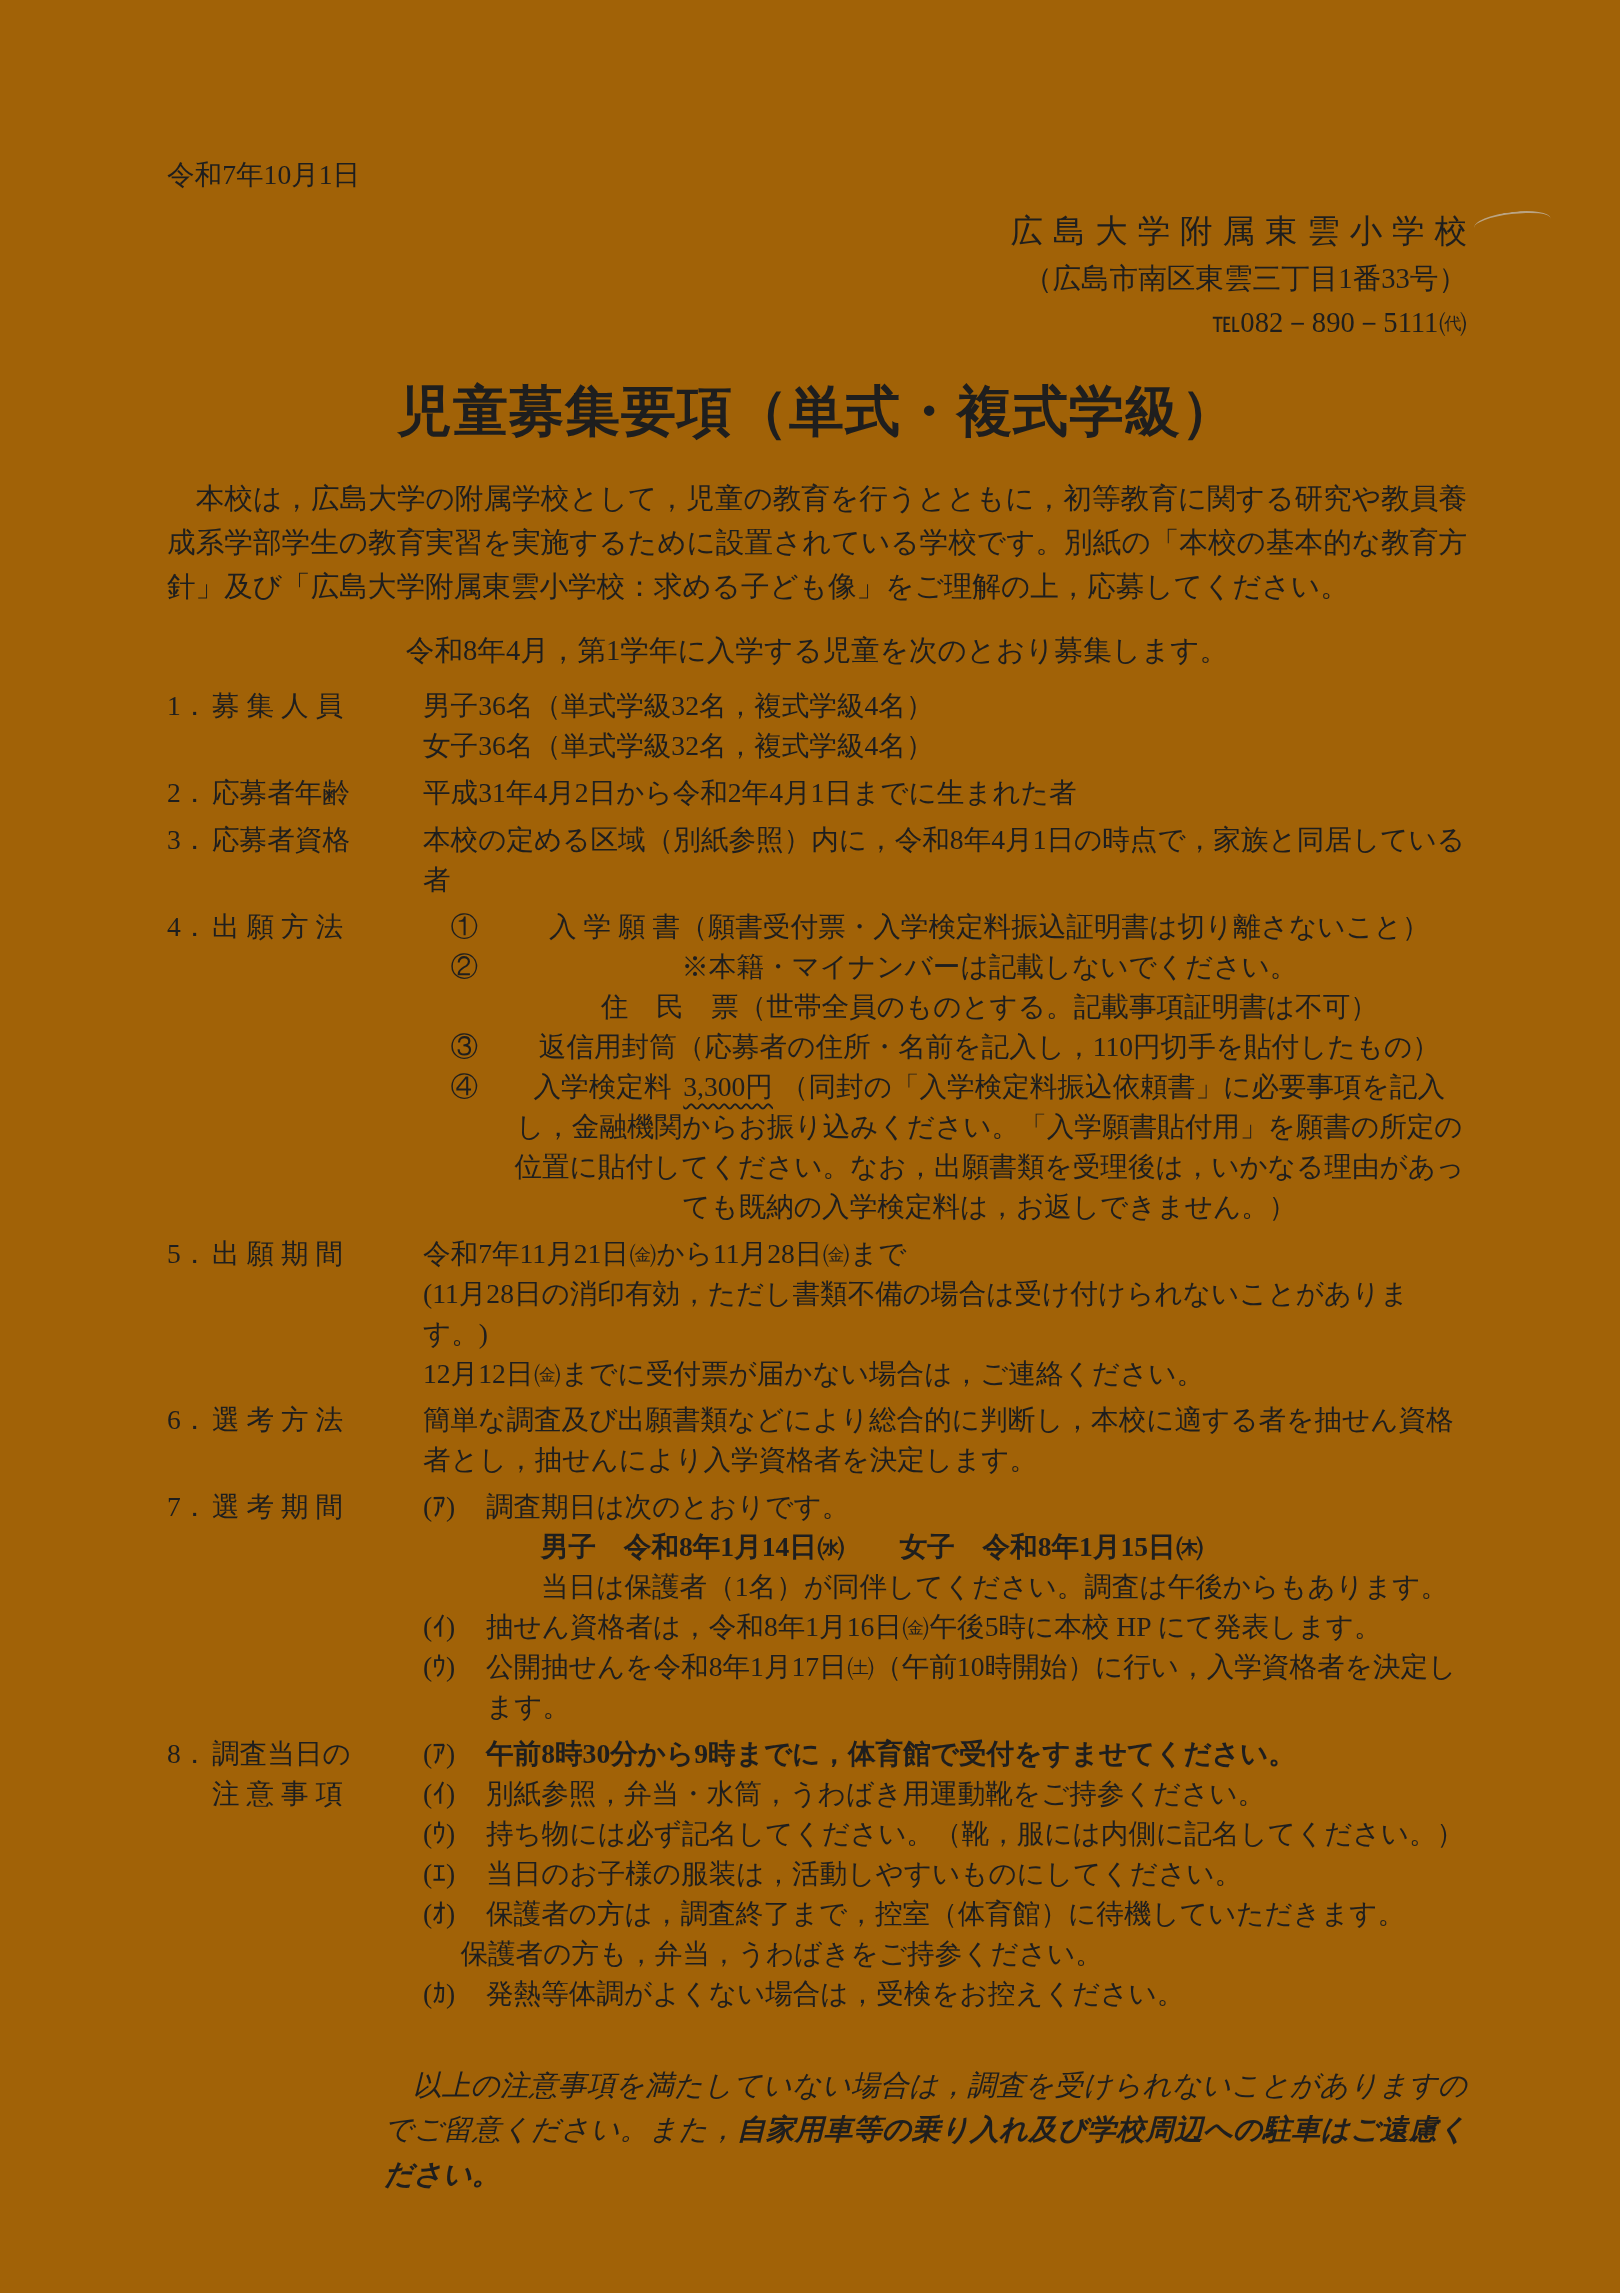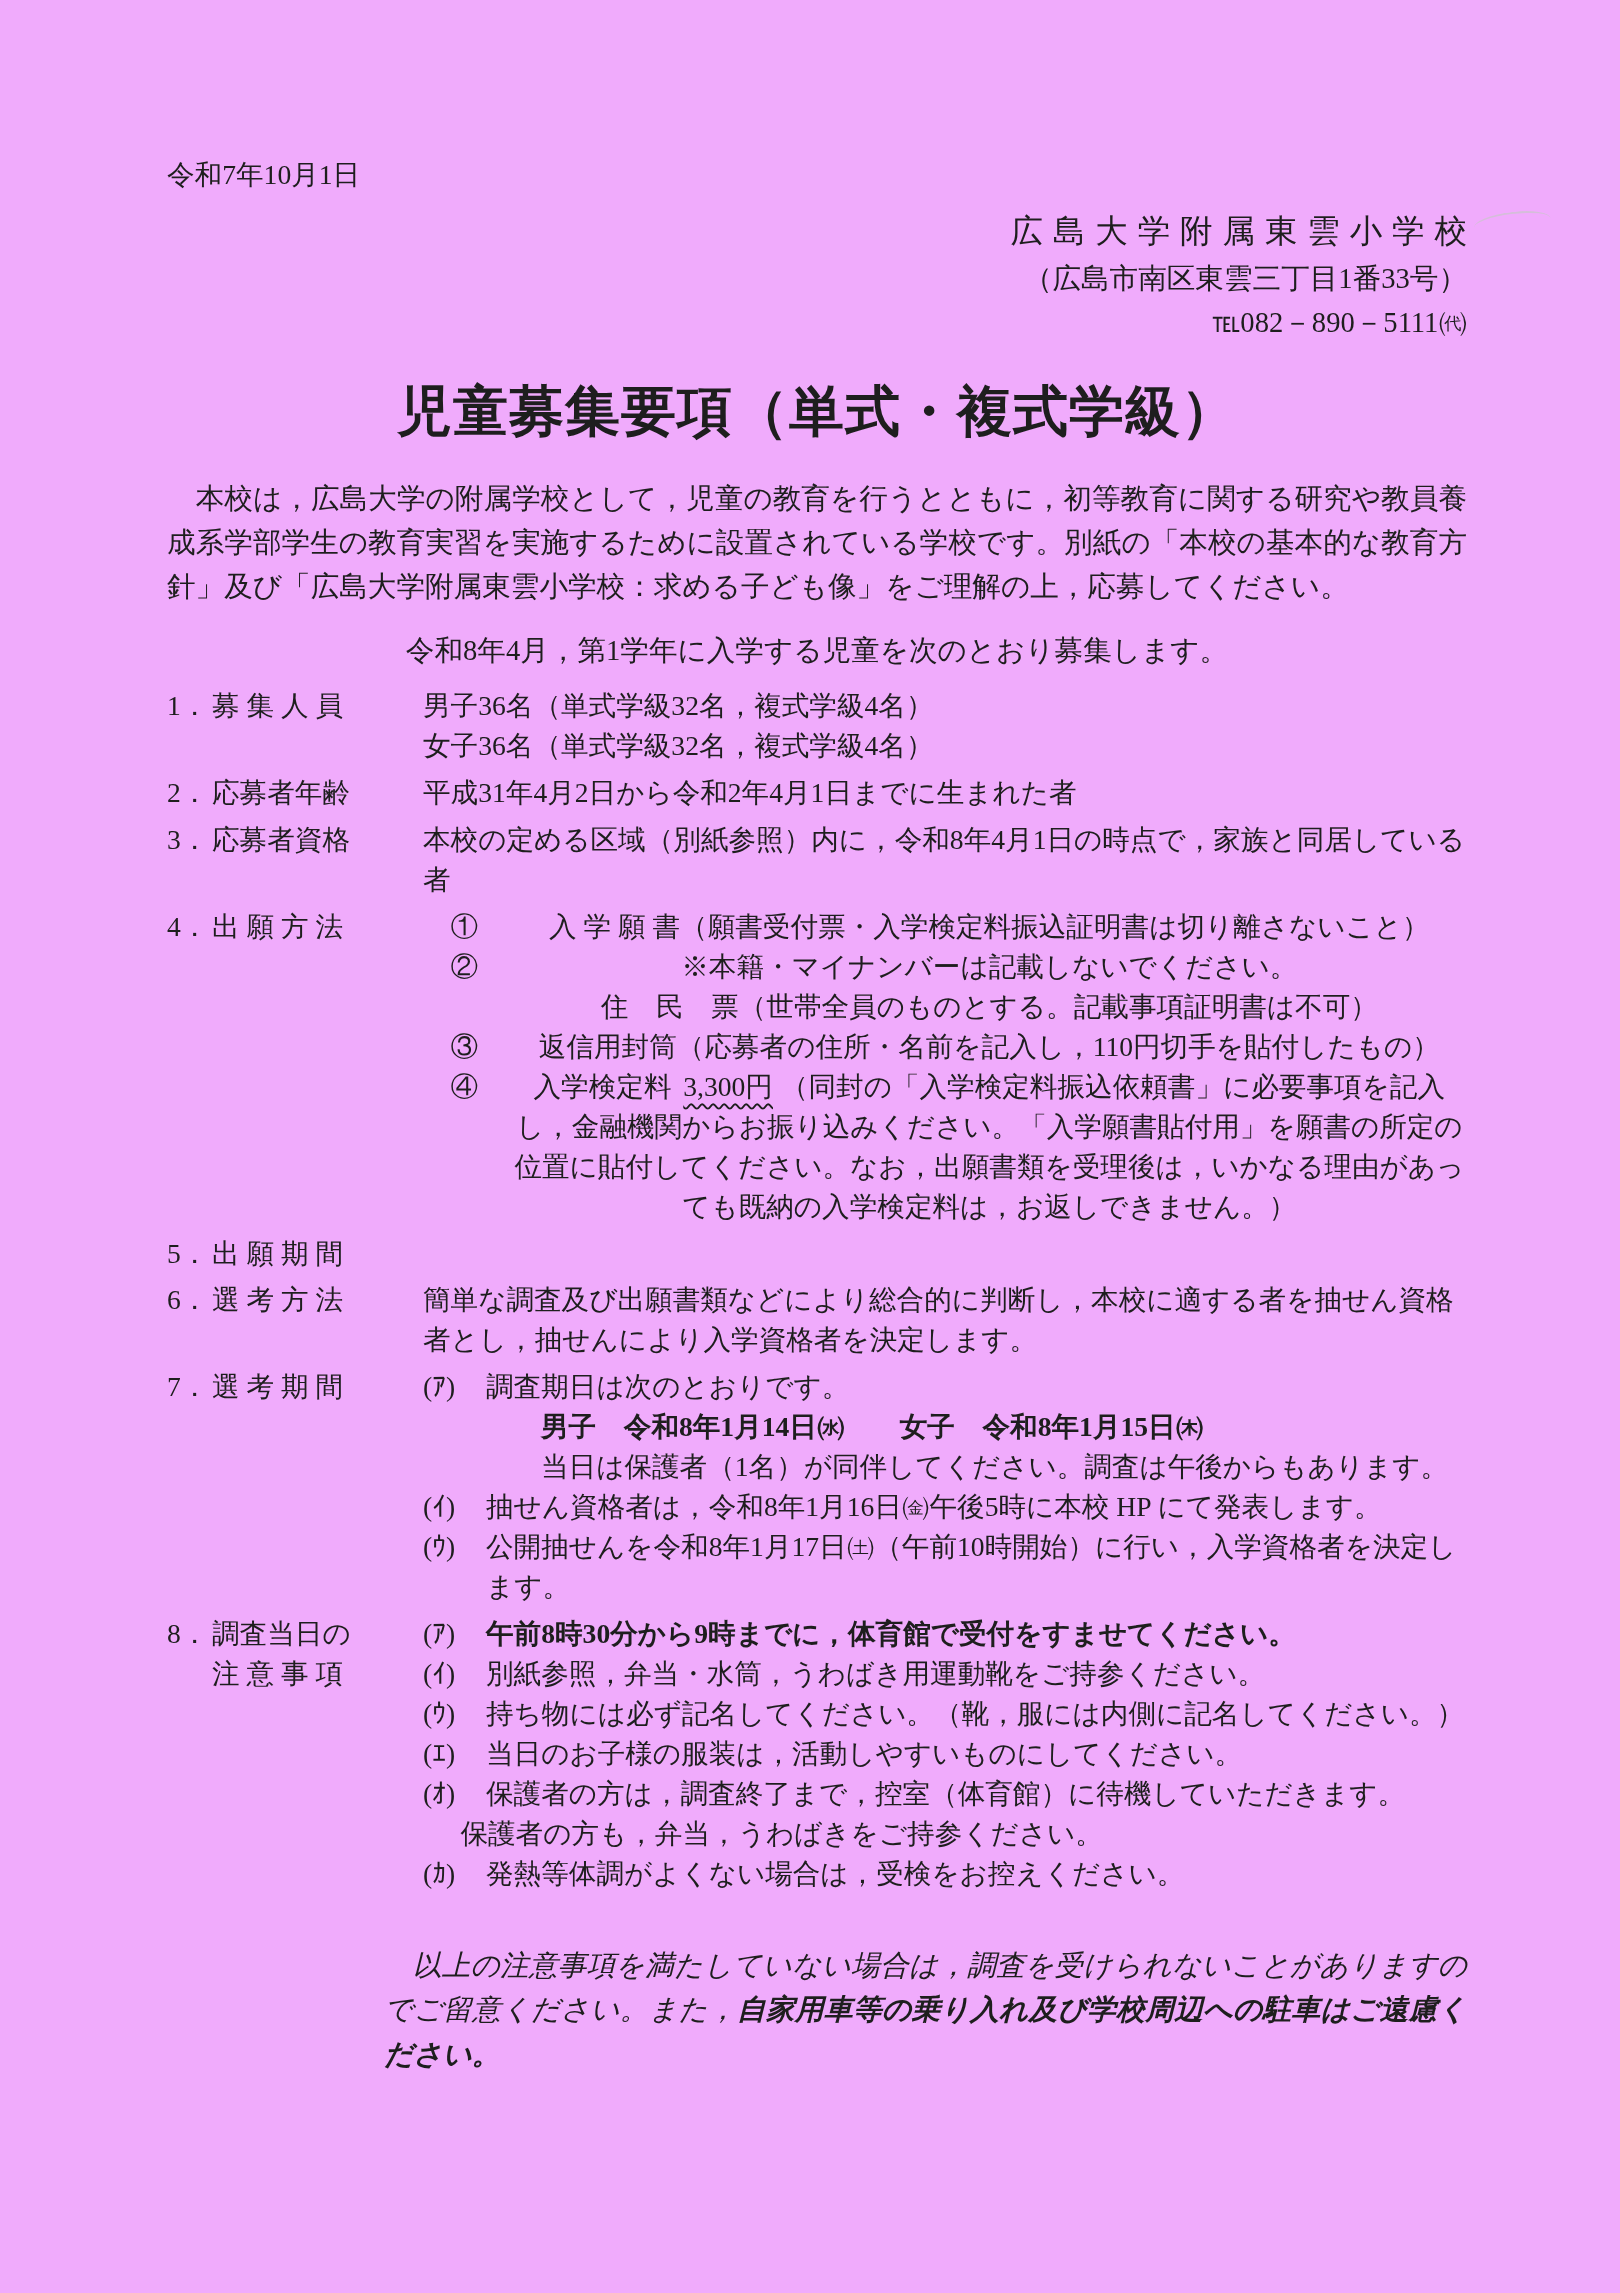--- a/index.html
+++ b/index.html
@@ -1,19 +1,19 @@
 <!DOCTYPE html>
 <html lang="ja"><head>
 <meta charset="utf-8">
 <style>
   html,body{margin:0;padding:0;background:#ffffff;}
   .page{
     position:relative;
     width:1620px;height:2293px;
-    background:#f0abfc;
+    background:#a16207;
     box-sizing:border-box;
     padding:156px 153px 0 167px;
     overflow:hidden;
     font-family:"Liberation Serif","DejaVu Serif",serif;
     color:#1e1e1e;
     -webkit-font-smoothing:antialiased;
   }
   .date{font-size:27.6px;}
   .head-right{text-align:right;margin-top:13.8px;line-height:1.5;}
   .school{font-size:32.5px;letter-spacing:9.9px;margin-right:-9.9px;}
@@ -138,20 +138,25 @@
             <span>入学検定料</span><span class="wavy">3,300円</span><span>（同封の「入学検定料振込依頼書」に必要事項を記入し，金融機関からお振り込みください。「入学願書貼付用」を願書の所定の位置に貼付してください。なお，出願書類を受理後は，いかなる理由があっても既納の入学検定料は，お返しできません。）</span>
           </div>
         </div>
       </div>
     </div>
 
     <div class="item">
       <div class="item-head">
         <span class="item-no">5．</span><span>出 願 期 間</span>
       </div>
+      <div class="item-body">
+        <div>令和7年11月21日㈮から11月28日㈮まで</div>
+        <div>(11月28日の消印有効，ただし書類不備の場合は受け付けられないことがあります。)</div>
+        <div>12月12日㈮までに受付票が届かない場合は，ご連絡ください。</div>
+      </div>
     </div>
 
     <div class="item">
       <div class="item-head">
         <span class="item-no">6．</span><span>選 考 方 法</span>
       </div>
       <div class="item-body">
         <div>簡単な調査及び出願書類などにより総合的に判断し，本校に適する者を抽せん資格者とし，抽せんにより入学資格者を決定します。</div>
       </div>
     </div>

